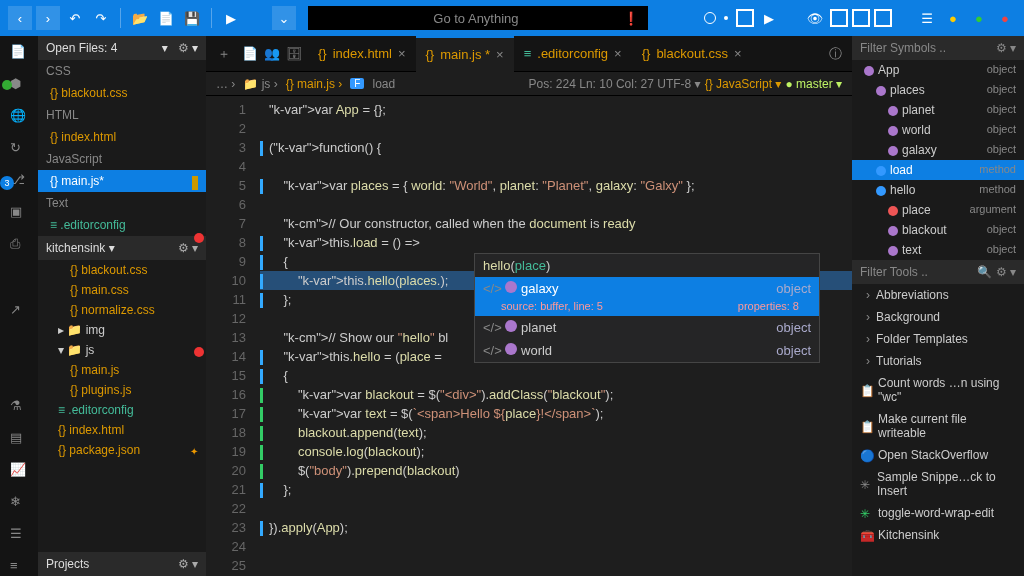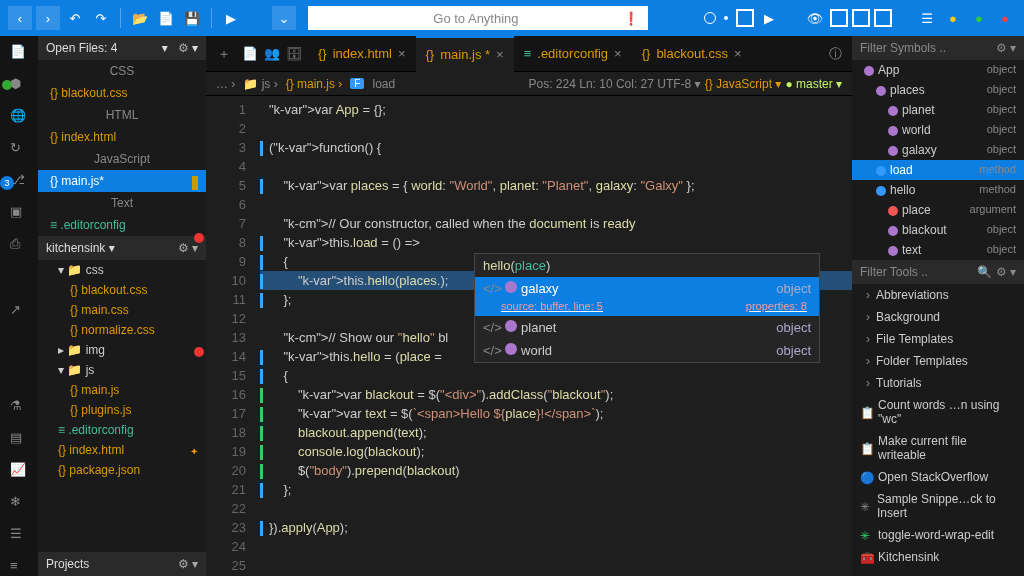--- a/index.html
+++ b/index.html
@@ -1,35 +1,35 @@
 <!DOCTYPE html>
 <html><head>
 <meta charset="utf-8">
 <style>
 * { margin:0; padding:0; box-sizing:border-box; font-family:"Segoe UI",Arial,sans-serif; }
 body { width:1024px; height:576px; background:#1e1e1e; color:#ccc; overflow:hidden; font-size:13px; }
 .toolbar { height:36px; background:#0d7fe3; display:flex; align-items:center; padding:0 8px; gap:4px; }
 .tb-btn { width:22px; height:22px; display:flex; align-items:center; justify-content:center; color:#fff; cursor:pointer; border-radius:2px; }
 .tb-sep { width:1px; height:20px; background:rgba(255,255,255,.3); margin:0 4px; }
 .tb-arrow { width:24px; height:24px; background:rgba(255,255,255,.15); display:flex; align-items:center; justify-content:center; color:#fff; }
-.search { flex:0 0 340px; height:24px; background:#ffffff; display:flex; align-items:center; margin:0 8px; padding:0 8px; justify-content:space-between; }
+.search { flex:0 0 340px; height:24px; background:#000000; display:flex; align-items:center; margin:0 8px; padding:0 8px; justify-content:space-between; }
 .search span { color:#888; }
 .tb-right { margin-left:auto; display:flex; gap:4px; align-items:center; }
 .tb-sq { width:18px; height:18px; border:2px solid #fff; }
 .main { display:flex; height:540px; }
 .rail { width:38px; background:#141414; display:flex; flex-direction:column; align-items:center; padding-top:8px; gap:14px; }
 .rail-ico { width:18px; height:18px; color:#888; cursor:pointer; }
 .badge3 { position:relative; }
 .badge3::before { content:"3"; position:absolute; left:-10px; top:4px; background:#0d7fe3; color:#fff; width:14px; height:14px; border-radius:50%; font-size:9px; display:flex; align-items:center; justify-content:center; }
 .badge0 { position:relative; }
 .badge0::before { content:""; position:absolute; left:-8px; top:4px; background:#3a3; width:10px; height:10px; border-radius:50%; }
 .left { width:168px; background:#1a1a1a; display:flex; flex-direction:column; }
 .panel-h { height:24px; background:#2a2a2a; display:flex; align-items:center; padding:0 8px; color:#ddd; font-size:12px; justify-content:space-between; }
 .panel-h .gear { font-size:12px; color:#aaa; }
-.group { padding:4px 8px; color:#888; font-size:12px; background:#1a1a1a;text-align:center; }
+.group { padding:4px 8px; color:#888; font-size:12px; background:#1a1a1a; }
 .file { padding:4px 8px 4px 12px; color:#d90; font-size:12px; display:flex; align-items:center; gap:6px; cursor:pointer; }
 .file.sel { background:#0d7fe3; color:#fff; }
 .file.cfg { color:#4b9; }
 .tree { flex:1; overflow:hidden; }
 .tree .folder { padding:3px 8px 3px 20px; color:#ccc; font-size:12px; }
 .tree .tf { padding:3px 8px 3px 32px; color:#d90; font-size:12px; }
 .tree .tf.cfg { color:#4b9; }
 .center { flex:1; display:flex; flex-direction:column; background:#1e1e1e; position:relative; }
 .tabs { height:36px; background:#141414; display:flex; align-items:center; padding-left:8px; border-bottom:1px solid #000; }
 .tabs .plus { width:20px; text-align:center; color:#888; margin-right:8px; }
@@ -145,21 +145,20 @@
         <div class="group">JavaScript</div>
         <div class="file sel">{} main.js*</div>
         <div class="group">Text</div>
         <div class="file cfg">≡ .editorconfig</div>
       </div>
     <div class="panel-h">
       <span>kitchensink ▾</span>
       <span class="gear">⚙ ▾</span>
     </div>
     <div class="tree" id="tree">
-        <div class="folder">▾ 📁 css</div>
         <div class="tf">{} blackout.css</div>
         <div class="tf">{} main.css</div>
         <div class="tf">{} normalize.css</div>
         <div class="folder">▸ 📁 img</div>
         <div class="folder">▾ 📁 js</div>
         <div class="tf">{} main.js</div>
         <div class="tf">{} plugins.js</div>
         <div class="tf cfg" style="padding-left: 20px;">≡ .editorconfig</div>
         <div class="tf" style="padding-left: 20px;">{} index.html</div>
         <div class="tf" style="padding-left: 20px;">{} package.json</div>
@@ -250,21 +249,21 @@
           <div class="cl"><span class="lmark" style="background:#3af"></span>}).<span class="k-fn">apply</span>(<span class="k-fn">App</span>);</div>
           <div class="cl"><span class="lmark" style="background:transparent"></span></div>
         </div>
       <div class="popup">
         <div class="popup-h"><span style="color:#dcdcaa">hello</span>(<span class="arg">place</span>)</div>
         <div id="popup-rows">
             <div class="prow sel">
               <span><span style="color:#888">&lt;/&gt;</span> <span class="pico"></span> galaxy</span>
               <span class="type" style="color:#aac">object</span>
             </div>
-            <div class="prow sel" style="font-size: 11px; padding: 0px 12px 4px 26px; text-decoration: underline;">
+            <div class="prow sel" style="font-size: 11px; padding: 0px 20px 4px 26px;">
               <span class="meta">source: buffer, line: 5</span>
               <span class="meta">properties: 8</span>
             </div>
             <div class="prow">
               <span><span style="color:#888">&lt;/&gt;</span> <span class="pico"></span> planet</span>
               <span class="type" style="color:#aac">object</span>
             </div>
             <div class="prow">
               <span><span style="color:#888">&lt;/&gt;</span> <span class="pico"></span> world</span>
               <span class="type" style="color:#aac">object</span>
@@ -321,21 +320,20 @@
           <span class="type">object</span>
         </div>
       </div>
     <div class="filter">
       <span>Filter Tools ..</span>
       <span>🔍 <span class="gear">⚙</span> ▾</span>
     </div>
     <div class="tools" id="tools">
         <div class="tool">Abbreviations</div>
         <div class="tool">Background</div>
-        <div class="tool">File Templates</div>
         <div class="tool">Folder Templates</div>
         <div class="tool">Tutorials</div>
         <div class="cmd"><span class="ci" style="color:#888">📋</span>Count words …n using "wc"</div>
         <div class="cmd"><span class="ci" style="color:#888">📋</span>Make current file writeable</div>
         <div class="cmd"><span class="ci" style="color:#888">🔵</span>Open StackOverflow</div>
         <div class="cmd"><span class="ci" style="color:#888">✳</span>Sample Snippe…ck to Insert</div>
         <div class="cmd"><span class="ci" style="color:#3c6">✳</span>toggle-word-wrap-edit</div>
         <div class="cmd"><span class="ci" style="color:#e55">🧰</span>Kitchensink</div>
       </div>
   </div>

